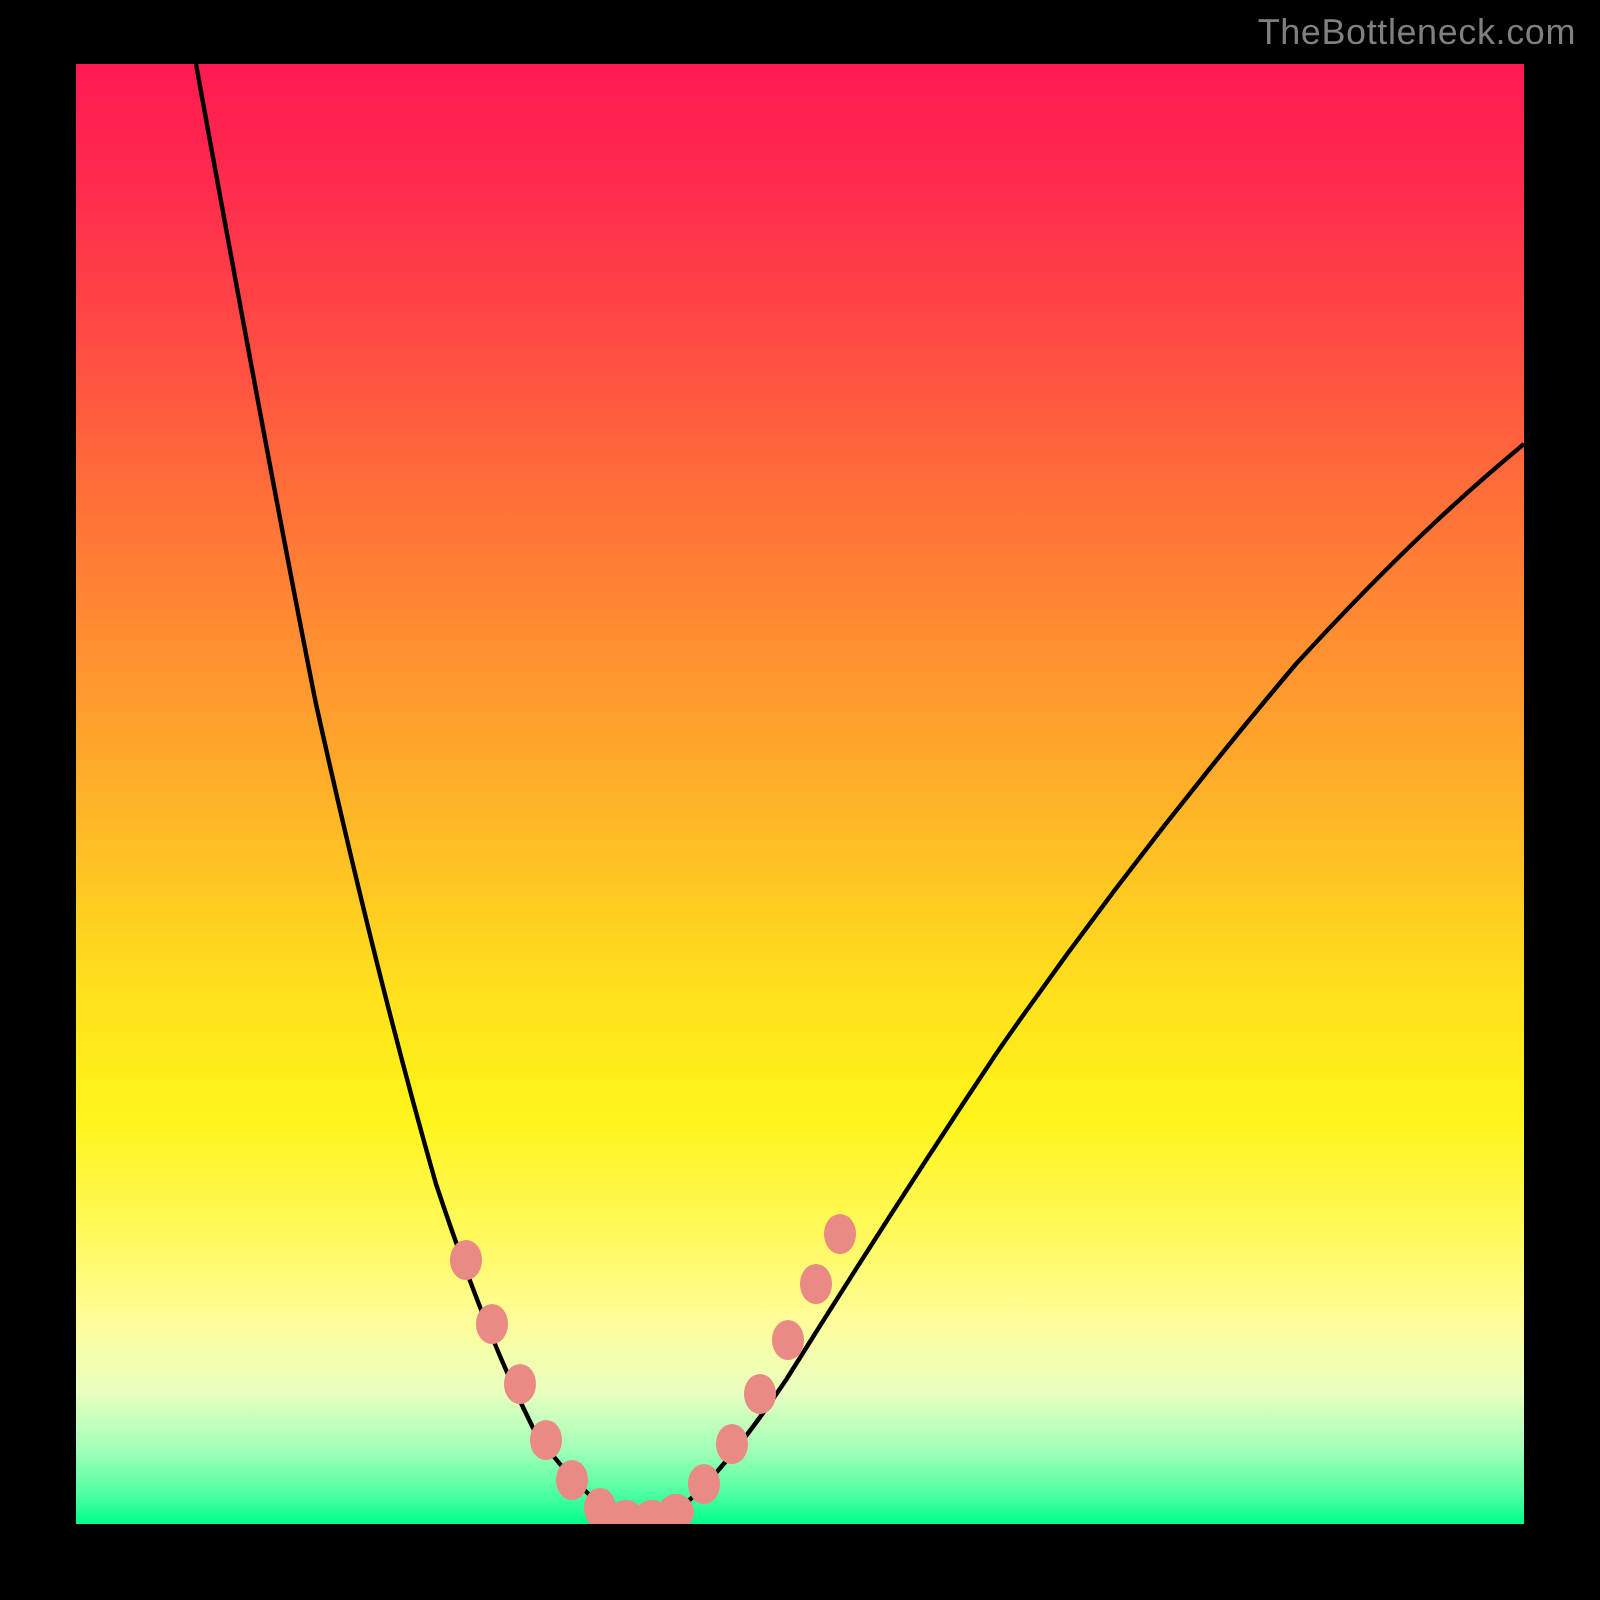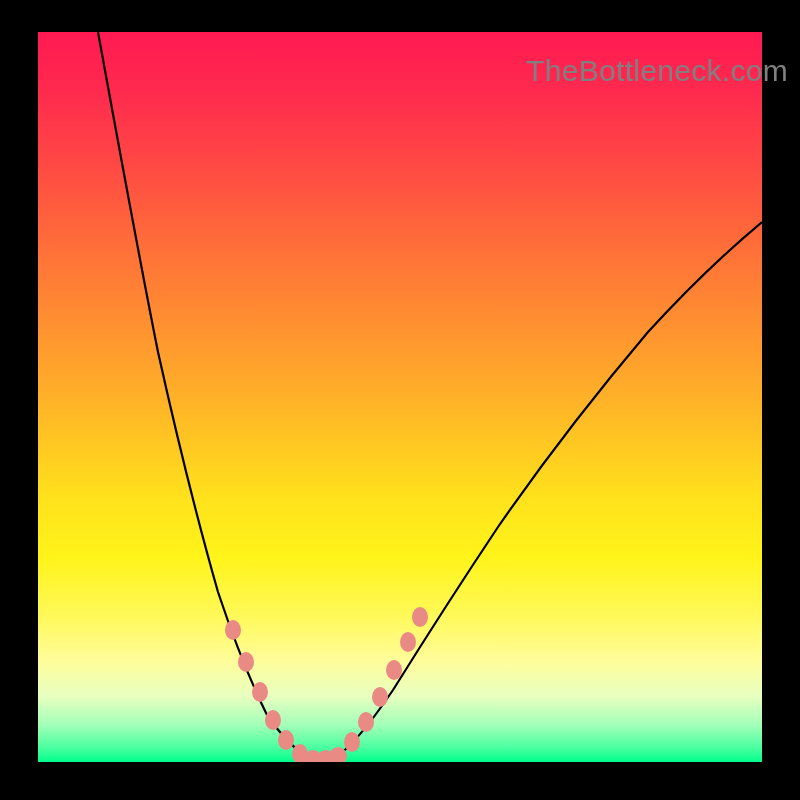--- a/index.html
+++ b/index.html
@@ -1,17 +1,17 @@
 <!DOCTYPE html>
 <html><head>
 <meta charset="utf-8">
 <style>
   * { margin: 0; padding: 0; box-sizing: border-box; }
   body { width: 800px; height: 800px; background: #000; position: relative; font-family: Arial, sans-serif; }
-  .watermark { position: absolute; top: 6px; right: 12px; color: #808080; font-size: 30px; font-weight: 500; z-index: 10; letter-spacing: 0.3px; margin-top: 48px; }
+  .watermark { position: absolute; top: 6px; right: 12px; color: #808080; font-size: 18px; font-weight: 500; z-index: 10; letter-spacing: 0.3px; }
   .outer { position: absolute; inset: 0; background: #000; }
   .plot-area { position: absolute; left: 38px; top: 32px; width: 724px; height: 730px; overflow: hidden; }
   .gradient { position: absolute; inset: 0; background: linear-gradient(to bottom,
       #ff1a52 0%,
       #ff2a4e 8%,
       #ff4844 18%,
       #ff6a3a 28%,
       #ff8a32 38%,
       #ffaa2a 48%,
       #ffc622 56%,

